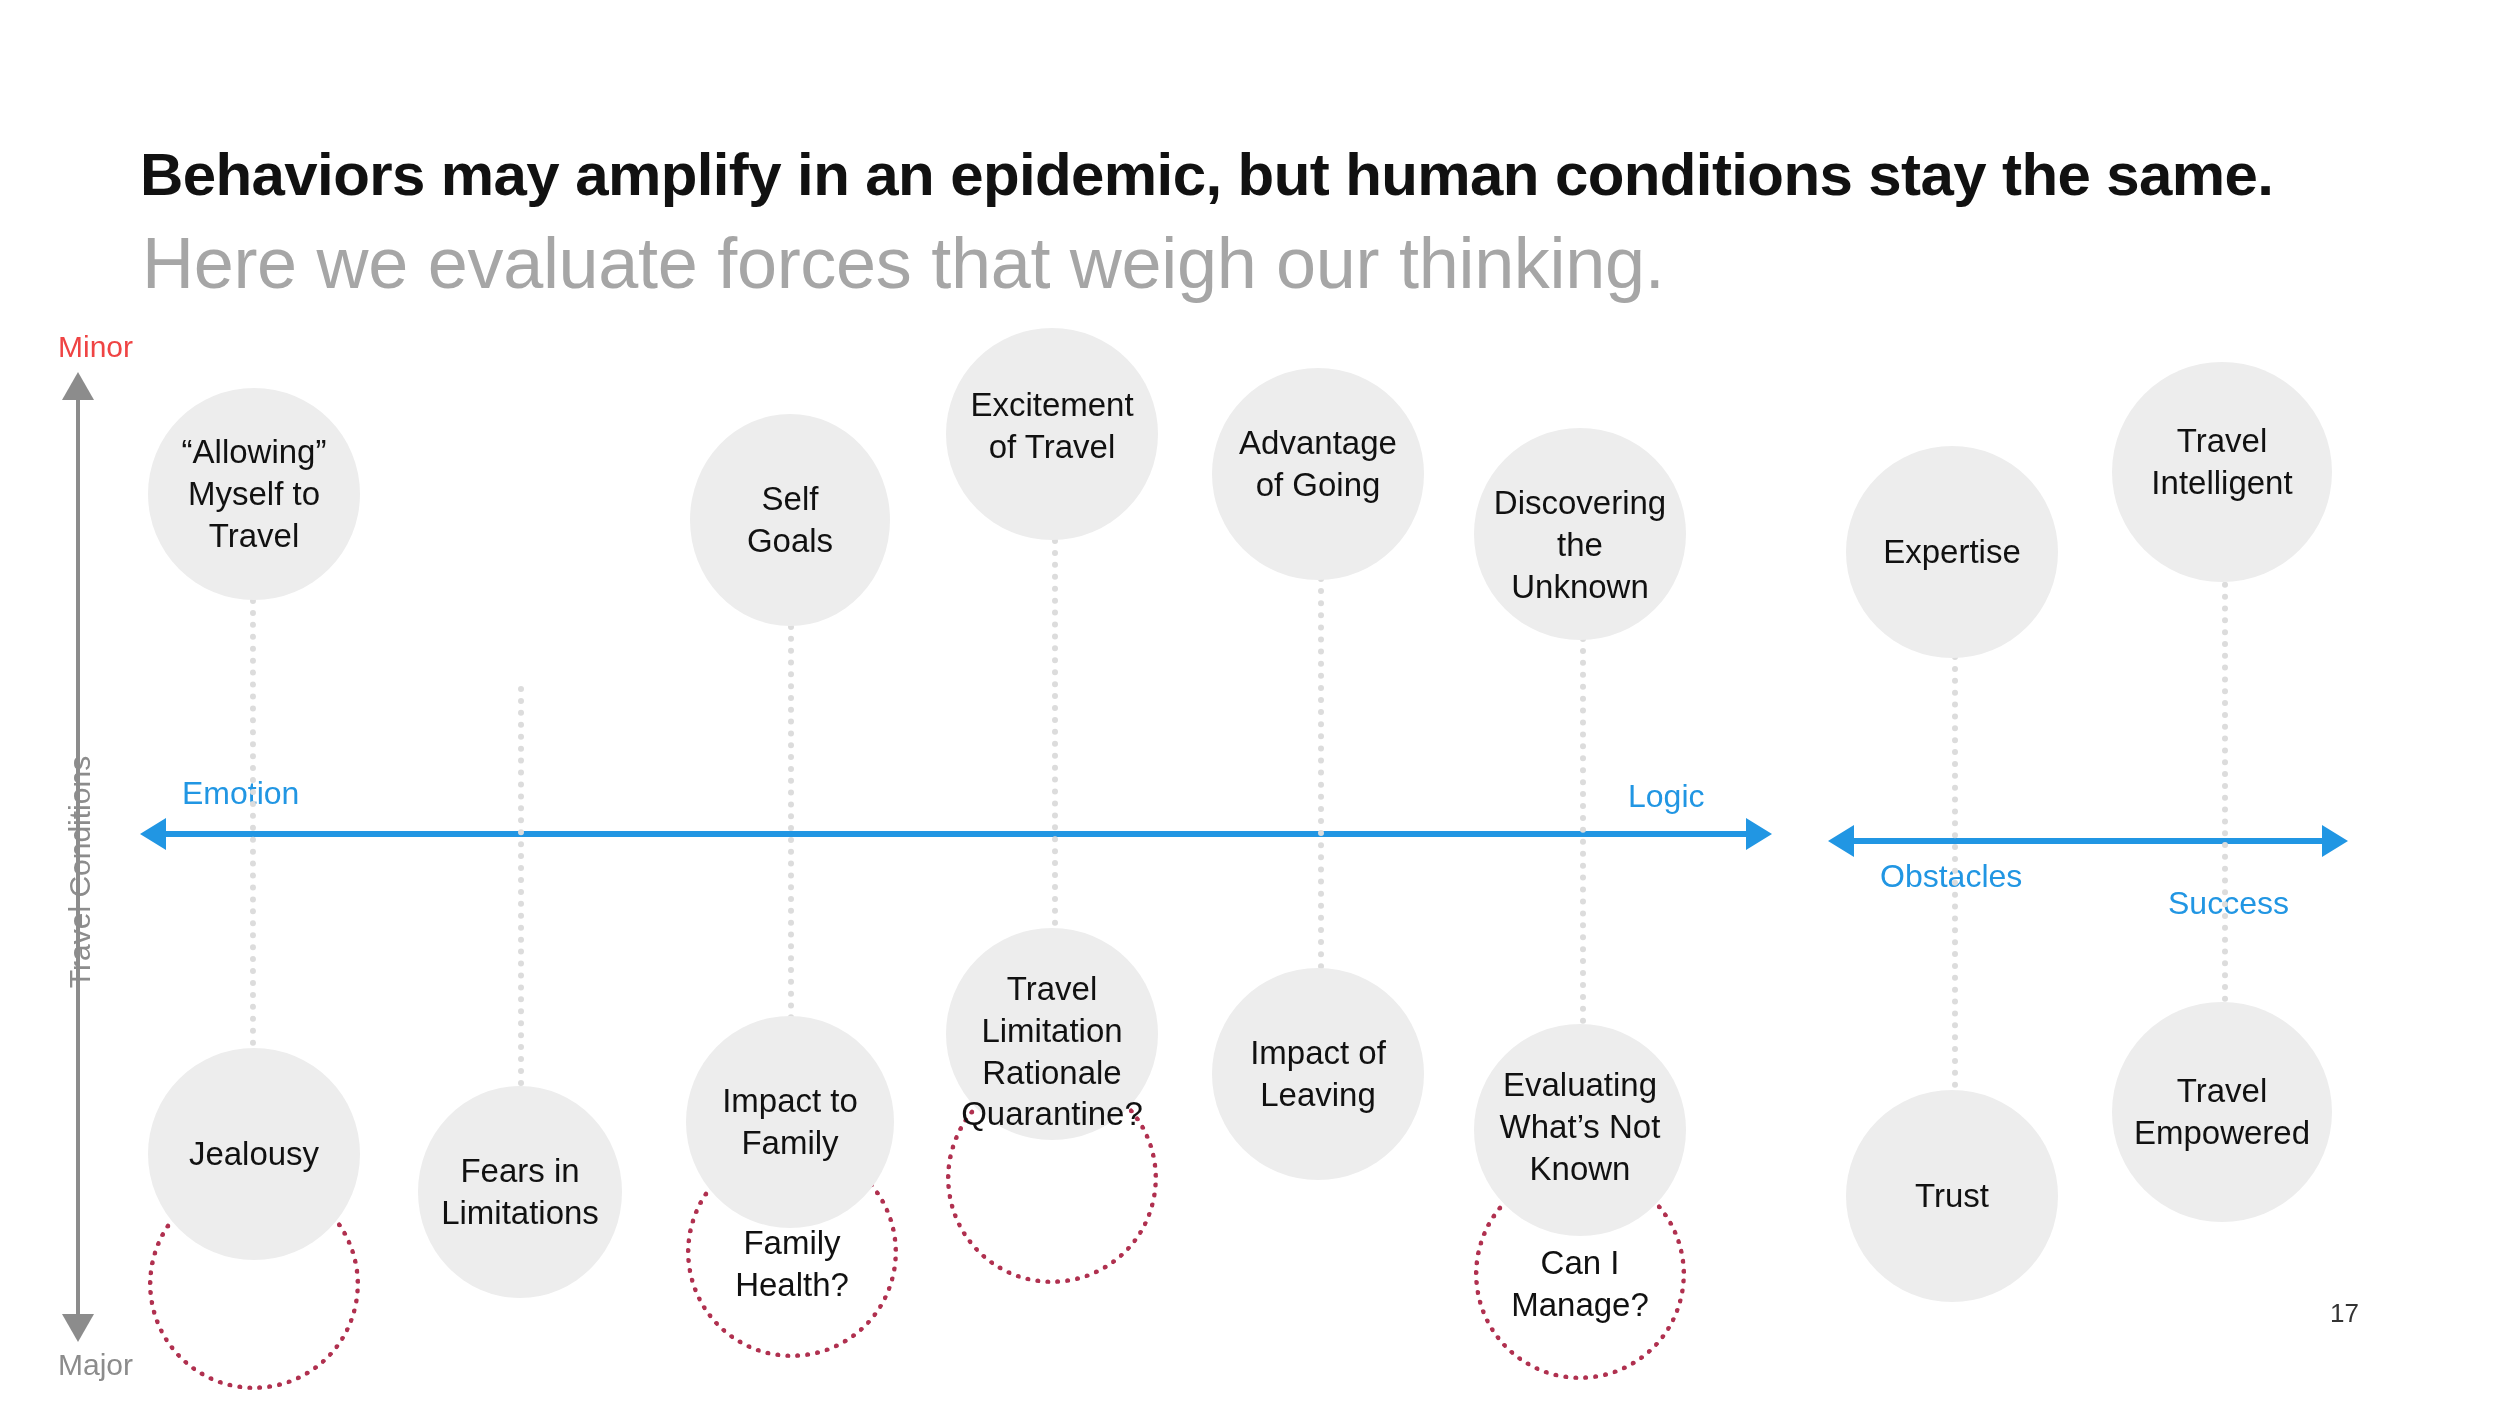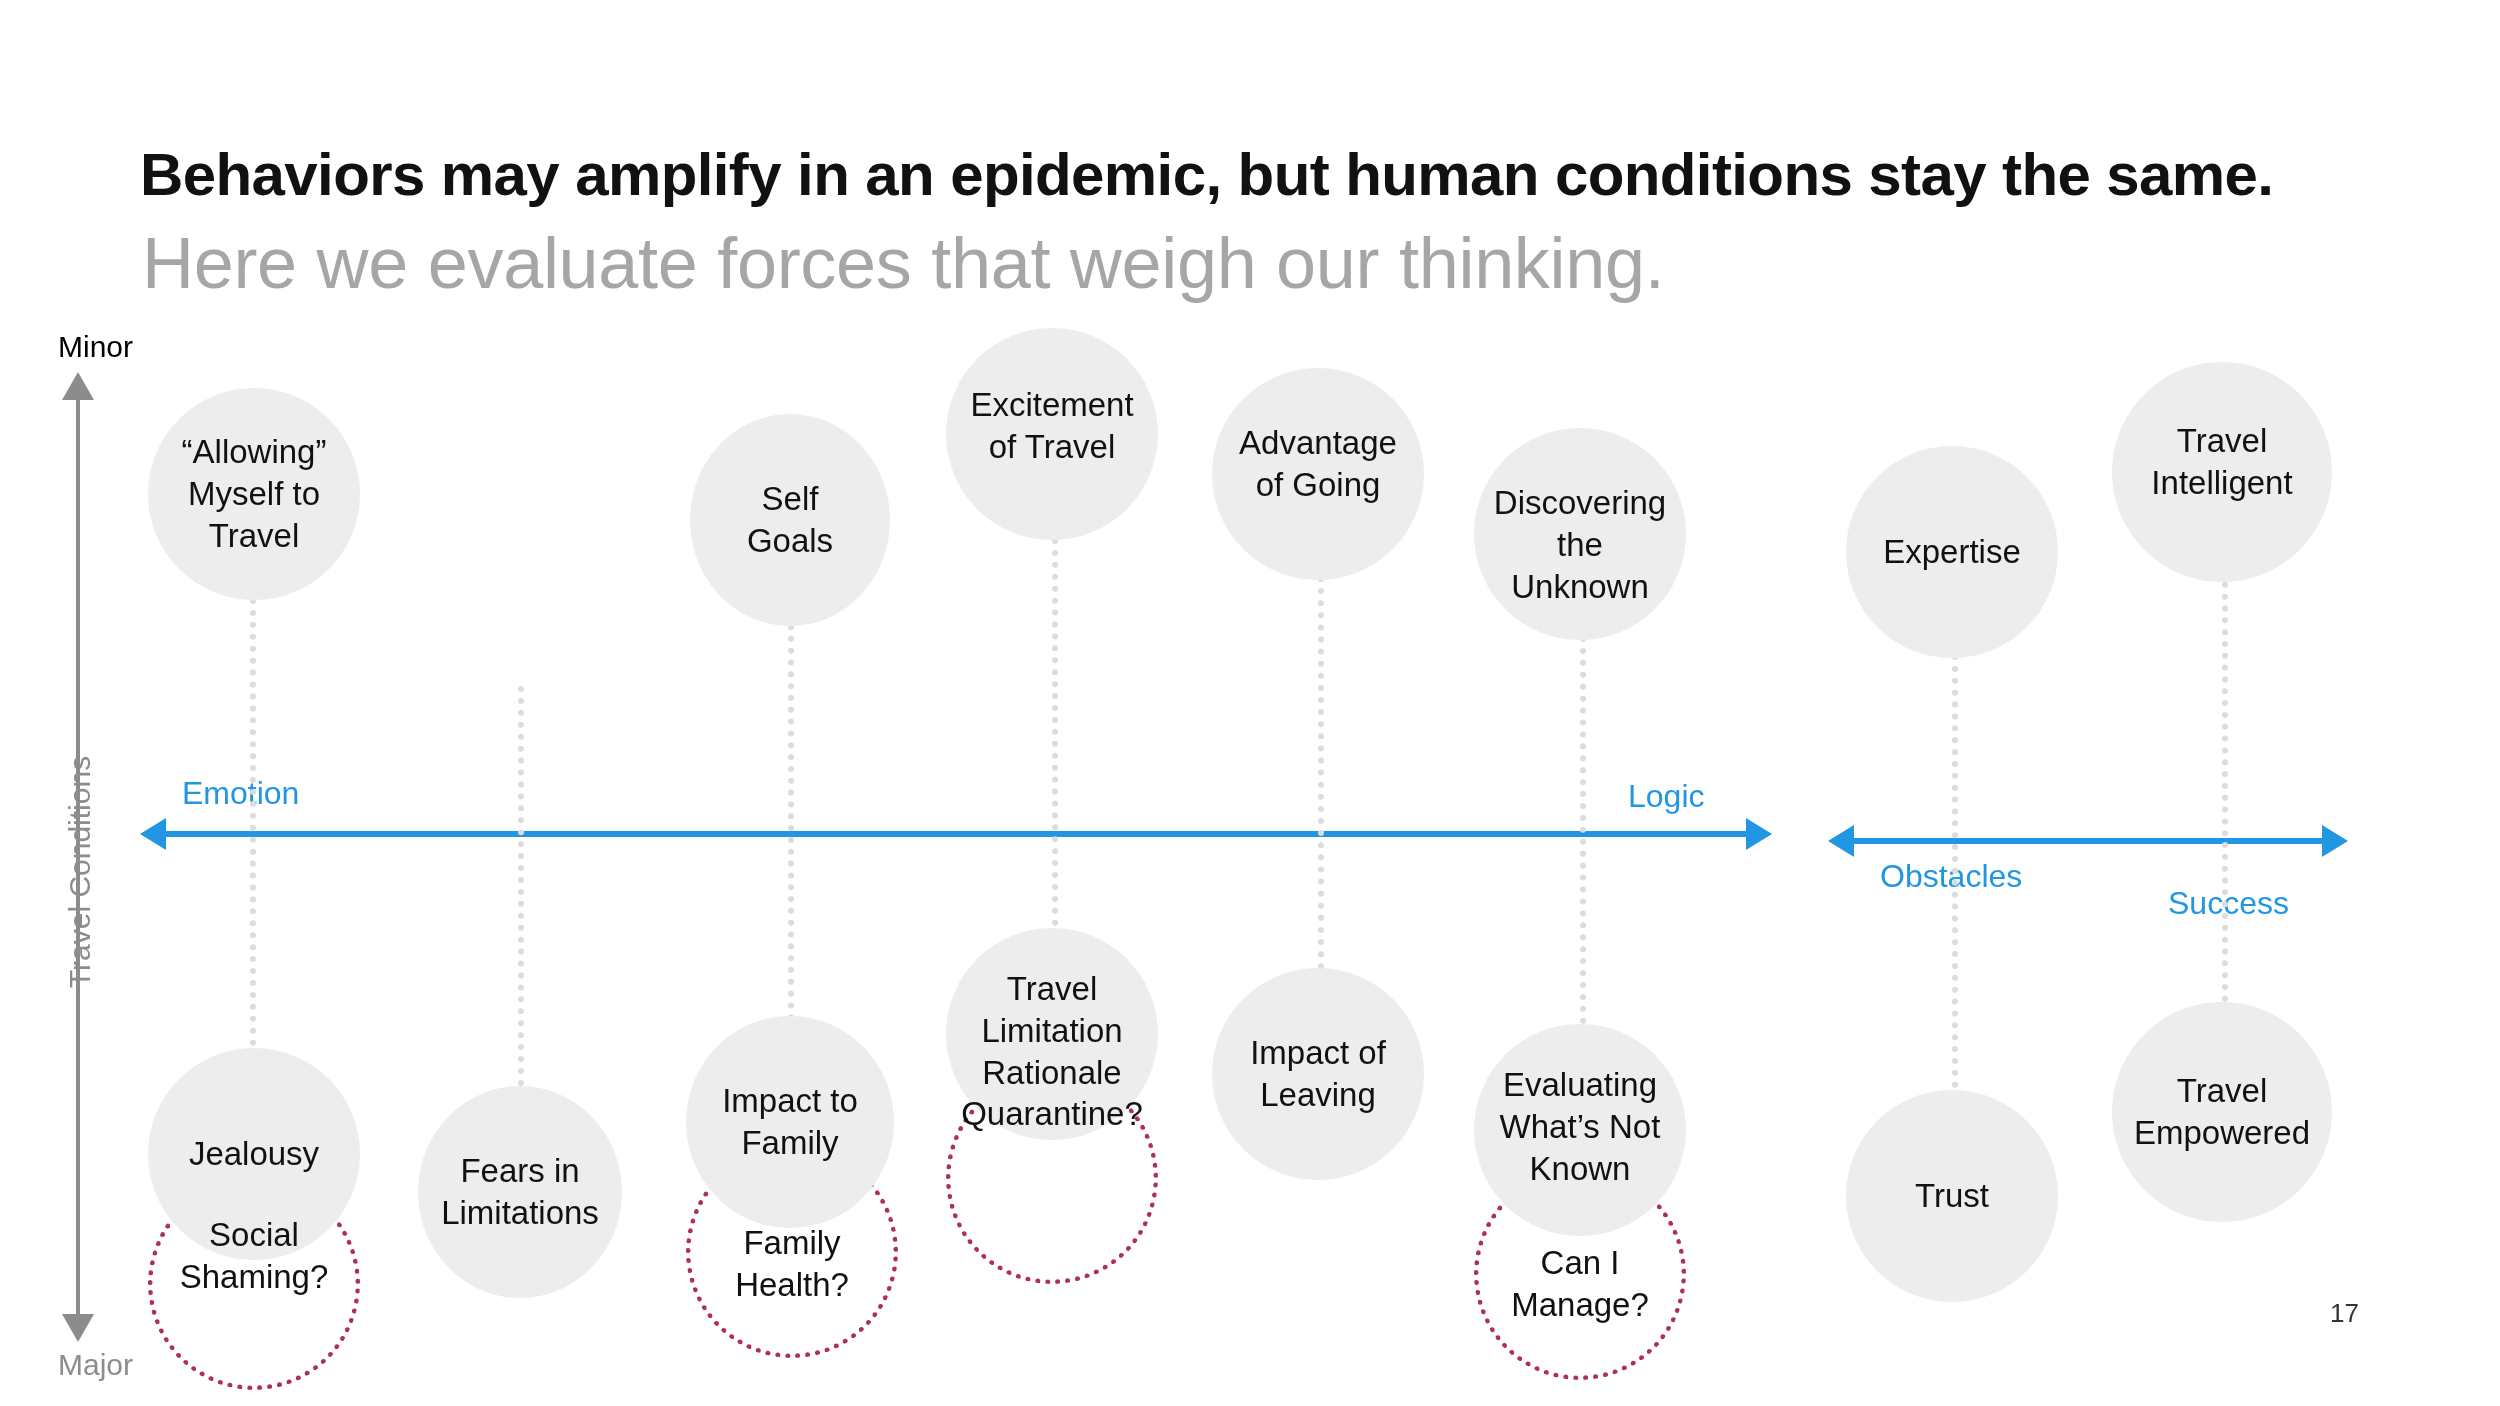--- a/index.html
+++ b/index.html
@@ -63,21 +63,21 @@
   }
   #v-arrow-down {
     top: 1314px;
     border-top: 28px solid #8c8c8c;
   }
   #label-minor {
     position: absolute;
     left: 58px;
     top: 330px;
     font-size: 30px;
-    color: #000000;
+    color: #ef4444;
     white-space: nowrap;
   }
   #label-major {
     position: absolute;
     left: 58px;
     top: 1348px;
     font-size: 30px;
     color: #8c8c8c;
     white-space: nowrap;
   }
@@ -278,22 +278,20 @@
   <div class="bubble" style="left:1846px; top:1090px; width:212px; height:212px;">
     <span class="bubble-text" style="white-space:pre-line;">Trust</span>
   </div>
 
   <div class="bubble" style="left:2112px; top:1002px; width:220px; height:220px;">
     <span class="bubble-text" style="white-space:pre-line;">Travel
 Empowered</span>
   </div>
 
   <div class="dotted-circle" style="left:148px; top:1178px; width:212px; height:212px;"></div>
-  <div class="dotted-label" style="left:148px; top:1214px; width:212px;">Social
-Shaming?</div>
 
   <div class="dotted-circle" style="left:686px; top:1146px; width:212px; height:212px;"></div>
   <div class="dotted-label" style="left:686px; top:1222px; width:212px;">Family
 Health?</div>
 
   <div class="dotted-circle" style="left:946px; top:1072px; width:212px; height:212px;"></div>
   <div class="dotted-label" style="left:938px; top:1093px; width:228px;">Quarantine?</div>
 
   <div class="dotted-circle" style="left:1474px; top:1168px; width:212px; height:212px;"></div>
   <div class="dotted-label" style="left:1474px; top:1242px; width:212px;">Can I

